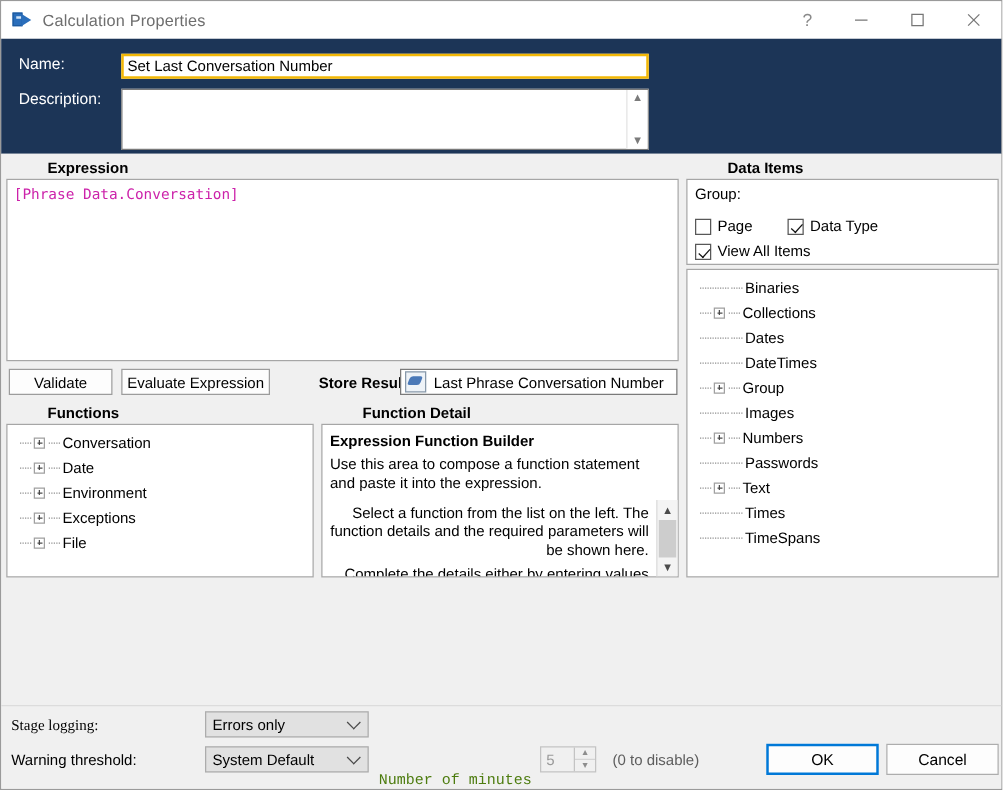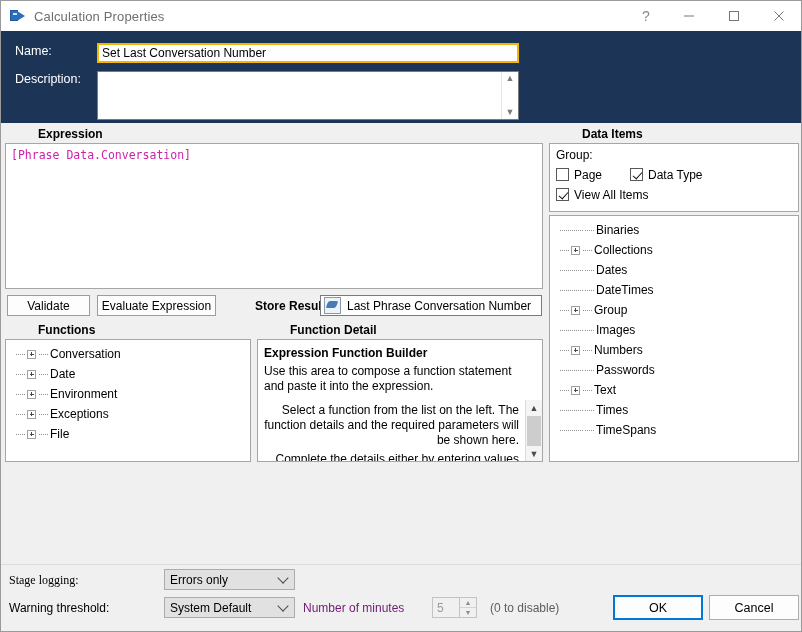--- a/index.html
+++ b/index.html
@@ -321,21 +321,21 @@
   #detail-sb .sb-arrow.bot { position: absolute; bottom: 0; }
 
   
   #lbl-dataitems { left: 550px; top: 4px; }
   #dataitems-group {
     left: 548px; top: 20px;
     width: 250px; height: 69px;
     padding: 4px 0 0 6px;
   }
   .grp-cap { font-size: 12px; margin-bottom: 6px; }
-  .cb-row { display: flex; align-items: flex-start; height: 20px; }
+  .cb-row { display: flex; align-items: flex-end; height: 20px; }
   .cb {
     width: 13px; height: 13px;
     border: 1px solid #585858;
     background: #ffffff;
     box-sizing: border-box;
     margin-right: 5px;
     position: relative;
     flex: 0 0 auto;
   }
   .cb.checked:after {
@@ -382,21 +382,21 @@
     position: absolute;
     right: 7px; top: 6px;
     width: 7px; height: 7px;
     border: solid #4a4a4a;
     border-width: 0 1.4px 1.4px 0;
     transform: rotate(45deg);
     margin-top: -2px;
   }
   #combo-stagelog { left: 163px; top: 4px; width: 131px; }
   #combo-warnthr  { left: 163px; top: 32px; width: 131px; }
-  #lbl-minutes { left: 302px; top: 36px; color: #701a75; }
+  #lbl-minutes { left: 302px; top: 52px; color: #4d7c0f; font-family: Liberation Mono, monospace; }
   #spinner {
     position: absolute;
     left: 431px; top: 32px;
     width: 45px; height: 21px;
     box-sizing: border-box;
     border: 1px solid #c3c3c3;
     background: #f0f0f0;
     display: flex;
     align-items: center;
   }

